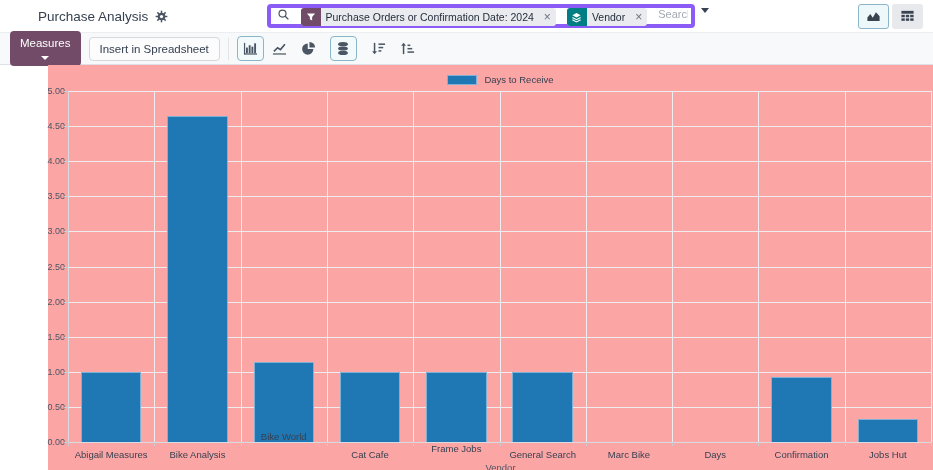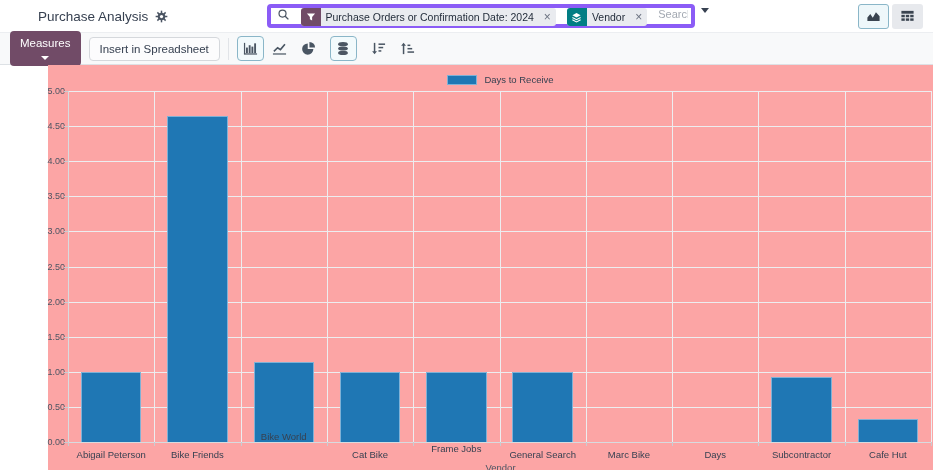--- a/index.html
+++ b/index.html
@@ -266,32 +266,32 @@
       <div class="xtickmark" style="left: 60%; top: 351px;"></div>
       <div class="vgrid" style="left: 70%;"></div>
       <div class="xtickmark" style="left: 70%; top: 351px;"></div>
       <div class="vgrid" style="left: 80%;"></div>
       <div class="xtickmark" style="left: 80%; top: 351px;"></div>
       <div class="vgrid" style="left: 90%;"></div>
       <div class="xtickmark" style="left: 90%; top: 351px;"></div>
       <div class="vgrid" style="left: 100%;"></div>
       <div class="xtickmark" style="left: 100%; top: 351px;"></div>
       <div class="bar" style="left: 1.5%; width: 7%; height: 70.2px; background: rgb(31, 119, 180); border-color: rgb(127, 177, 214);"></div>
-      <div class="xlabel" style="left: 0%; width: 10%; top: 358px;">Abigail Peterson</div>
+      <div class="xlabel" style="left: 0%; width: 10%; top: 358px;">Abigail Measures</div>
       <div class="bar" style="left: 11.5%; width: 7%; height: 326.43px; background: rgb(31, 119, 180); border-color: rgb(127, 177, 214);"></div>
-      <div class="xlabel" style="left: 10%; width: 10%; top: 358px;">Bike Friends</div>
+      <div class="xlabel" style="left: 10%; width: 10%; top: 358px;">Bike Analysis</div>
       <div class="bar" style="left: 21.5%; width: 7%; height: 80.028px; background: rgb(31, 119, 180); border-color: rgb(127, 177, 214);"></div>
       <div class="xlabel" style="left: 20%; width: 10%; top: 340px;">Bike World</div>
       <div class="bar" style="left: 31.5%; width: 7%; height: 70.2px; background: rgb(31, 119, 180); border-color: rgb(127, 177, 214);"></div>
-      <div class="xlabel" style="left: 30%; width: 10%; top: 358px;">Cat Bike</div>
+      <div class="xlabel" style="left: 30%; width: 10%; top: 358px;">Cat Cafe</div>
       <div class="bar" style="left: 41.5%; width: 7%; height: 70.2px; background: rgb(31, 119, 180); border-color: rgb(127, 177, 214);"></div>
       <div class="xlabel" style="left: 40%; width: 10%; top: 352px;">Frame Jobs</div>
       <div class="bar" style="left: 51.5%; width: 7%; height: 70.2px; background: rgb(31, 119, 180); border-color: rgb(127, 177, 214);"></div>
       <div class="xlabel" style="left: 50%; width: 10%; top: 358px;">General Search</div>
       <div class="xlabel" style="left: 60%; width: 10%; top: 358px;">Marc Bike</div>
       <div class="xlabel" style="left: 70%; width: 10%; top: 358px;">Days</div>
       <div class="bar" style="left: 81.5%; width: 7%; height: 65.286px; background: rgb(31, 119, 180); border-color: rgb(127, 177, 214);"></div>
-      <div class="xlabel" style="left: 80%; width: 10%; top: 358px;">Subcontractor</div>
+      <div class="xlabel" style="left: 80%; width: 10%; top: 358px;">Confirmation</div>
       <div class="bar" style="left: 91.5%; width: 7%; height: 23.166px; background: rgb(31, 119, 180); border-color: rgb(127, 177, 214);"></div>
-      <div class="xlabel" style="left: 90%; width: 10%; top: 358px;">Cafe Hut</div>
+      <div class="xlabel" style="left: 90%; width: 10%; top: 358px;">Jobs Hut</div>
     </div>
   <div class="x-title">Vendor</div>
 </div>
 
 </body></html>

